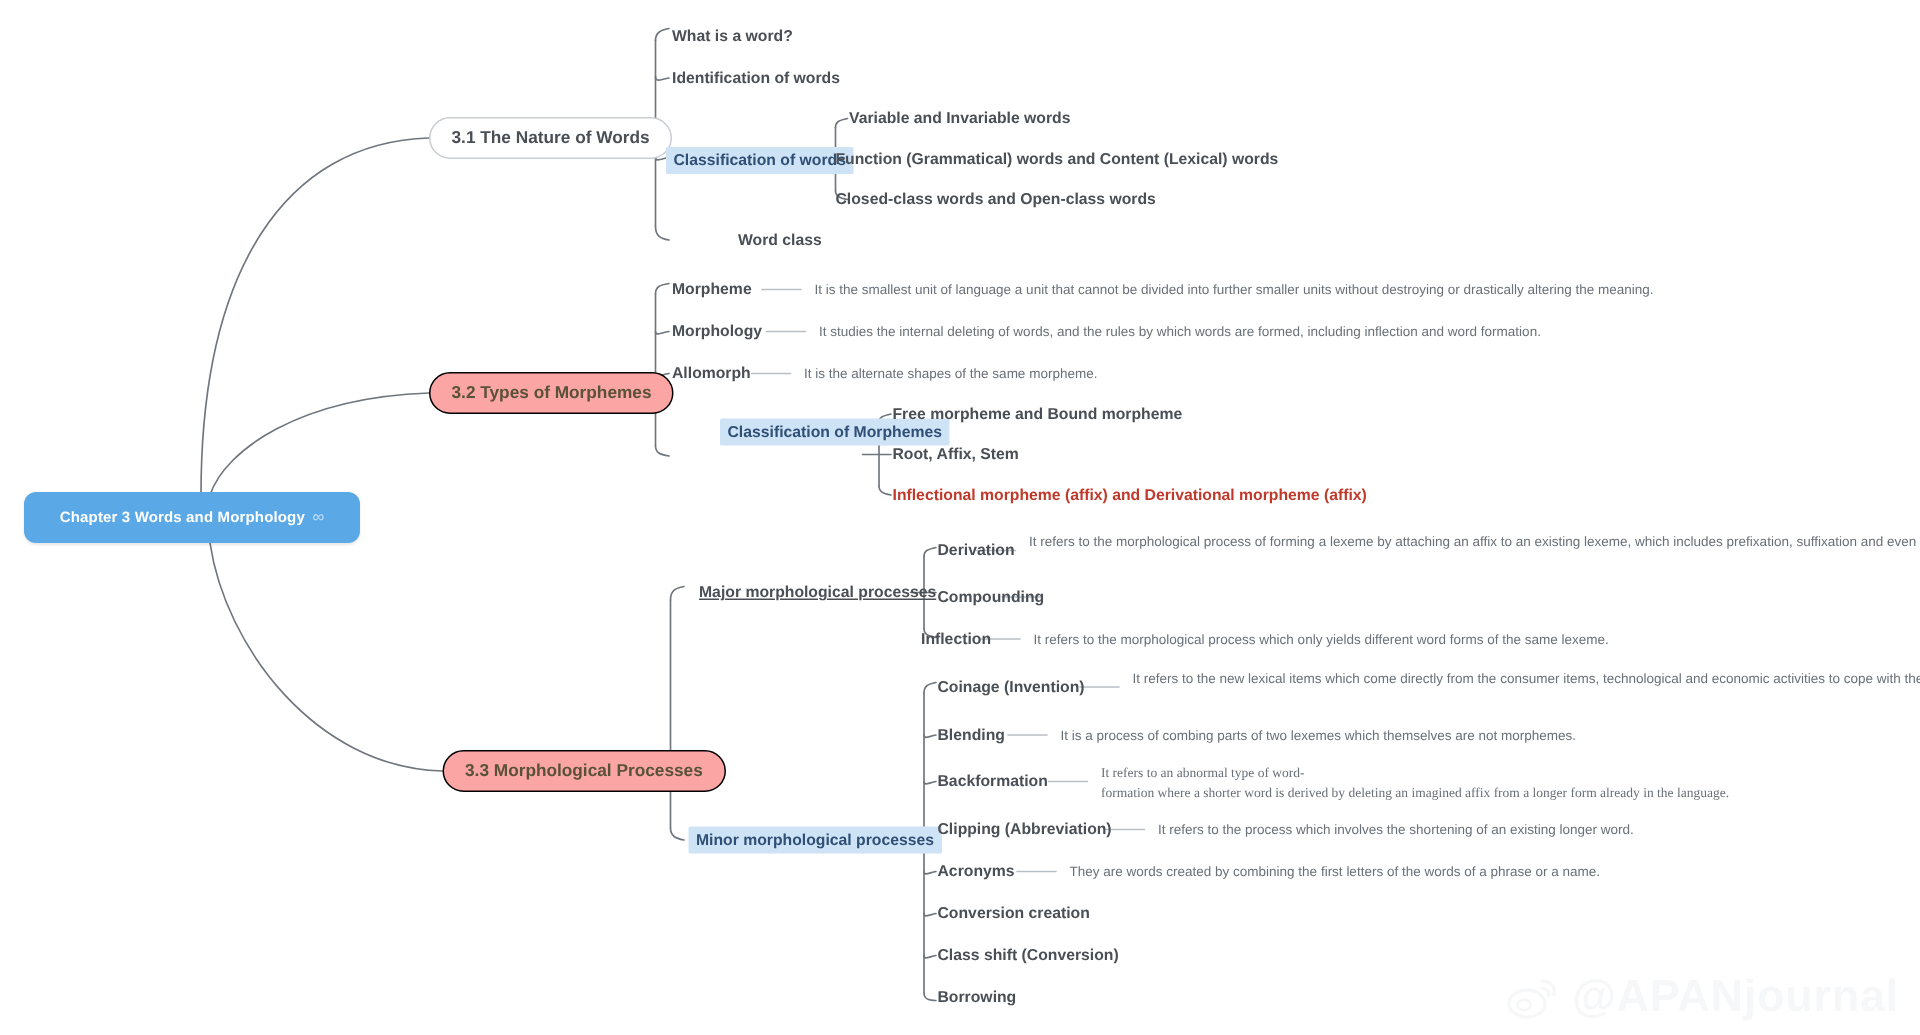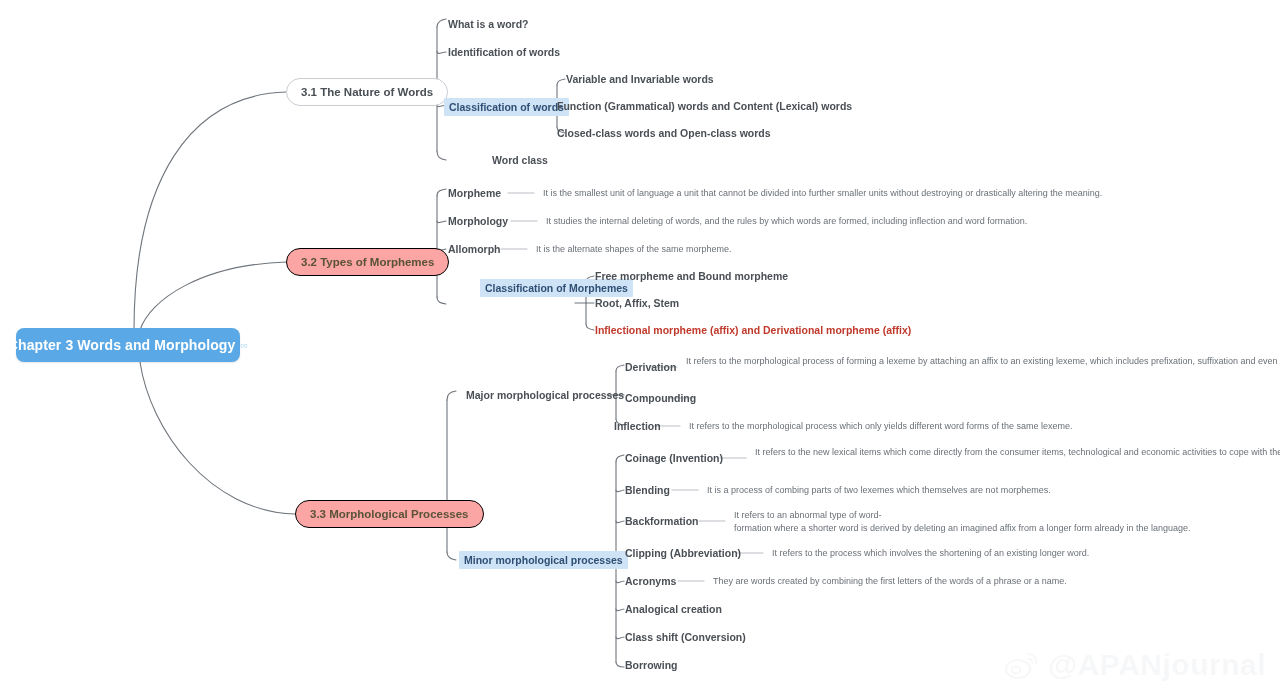--- a/index.html
+++ b/index.html
@@ -28,21 +28,21 @@
     background: #5aa9e6;
     border-radius: 8px;
     display: flex;
     align-items: center;
     justify-content: center;
     gap: 5px;
     box-shadow: 0 1px 2px rgba(0,0,0,0.10);
   }
   .root-label {
     color: #ffffff;
-    font-size: 14px;
+    font-size: 10px;
     font-weight: bold;
     letter-spacing: .1px;
     white-space: nowrap;
   }
   .root-icon {
     color: #bfe0f6;
     font-size: 11px;
     line-height: 1;
   }
 
@@ -89,21 +89,21 @@
 
   
   .desc {
     position: absolute;
     font-size: 9px;
     font-weight: normal;
     color: #6a7077;
     line-height: 12.5px;
     white-space: nowrap;
   }
-  .desc.wrap { white-space: normal; }
+  .desc.wrap { white-space: normal; font-family: Liberation Serif, serif; }
 
   
   .watermark {
     position: absolute;
     right: 14px; bottom: 8px;
     display: flex;
     align-items: center;
     gap: 8px;
     opacity: .55;
     pointer-events: none;
@@ -232,21 +232,21 @@
   <div class="node" style="left:595px; top:269px;">Free morpheme and Bound morpheme</div>
 
   <div class="node" style="left:595px; top:296px;">Root, Affix, Stem</div>
 
   <div class="node red" style="left:595px; top:323px;">Inflectional morpheme (affix) and Derivational morpheme (affix)</div>
 
   <div class="pill pill-yellow" style="left:295px; top:500px;">
     <span>3.3 Morphological Processes</span>
   </div>
 
-  <div class="node" style="left:466px; top:388px;">Major morphological processes</div>
+  <div class="node" style="left:466px; top:388px;text-decoration:underline;">Major morphological processes</div>
 
   <div class="node hl" style="left:459px; top:551px;">Minor morphological processes</div>
 
   <div class="node" style="left:625px; top:360px;">Derivation</div>
   <div class="desc" style="left:686px; top:355px;">It refers to the morphological process of forming a lexeme by attaching an affix to an existing lexeme, which includes prefixation, suffixation and even both.</div>
 
   <div class="node" style="left:625px; top:391px;">Compounding</div>
 
   <div class="node" style="left:590px; top:419px;padding-left:24px;">Inflection</div>
   <div class="desc" style="left:689px; top:420px;">It refers to the morphological process which only yields different word forms of the same lexeme.</div>
@@ -260,21 +260,21 @@
   <div class="node" style="left:625px; top:514px;">Backformation</div>
   <div class="desc wrap" style="left:734px; top:509px; width:520px; white-space:pre-line;">It refers to an abnormal type of word-
 formation where a shorter word is derived by deleting an imagined affix from a longer form already in the language.</div>
 
   <div class="node" style="left:625px; top:546px;">Clipping (Abbreviation)</div>
   <div class="desc" style="left:772px; top:547px;">It refers to the process which involves the shortening of an existing longer word.</div>
 
   <div class="node" style="left:625px; top:574px;">Acronyms</div>
   <div class="desc" style="left:713px; top:575px;">They are words created by combining the first letters of the words of a phrase or a name.</div>
 
-  <div class="node" style="left:625px; top:602px;">Analogical creation</div>
+  <div class="node" style="left:625px; top:602px;">Conversion creation</div>
 
   <div class="node" style="left:625px; top:630px;">Class shift (Conversion)</div>
 
   <div class="node" style="left:625px; top:658px;">Borrowing</div>
 
   <div class="watermark">
     <svg width="36" height="30" viewBox="0 0 36 30">
       <ellipse cx="14" cy="19" rx="12" ry="9" fill="none" stroke="#f0f1f3" stroke-width="2.2"></ellipse>
       <ellipse cx="12" cy="20" rx="4.5" ry="3.4" fill="none" stroke="#f0f1f3" stroke-width="1.8"></ellipse>
       <path d="M24,4 C30,4 33,8 32,13" fill="none" stroke="#f0f1f3" stroke-width="2.2" stroke-linecap="round"></path>

